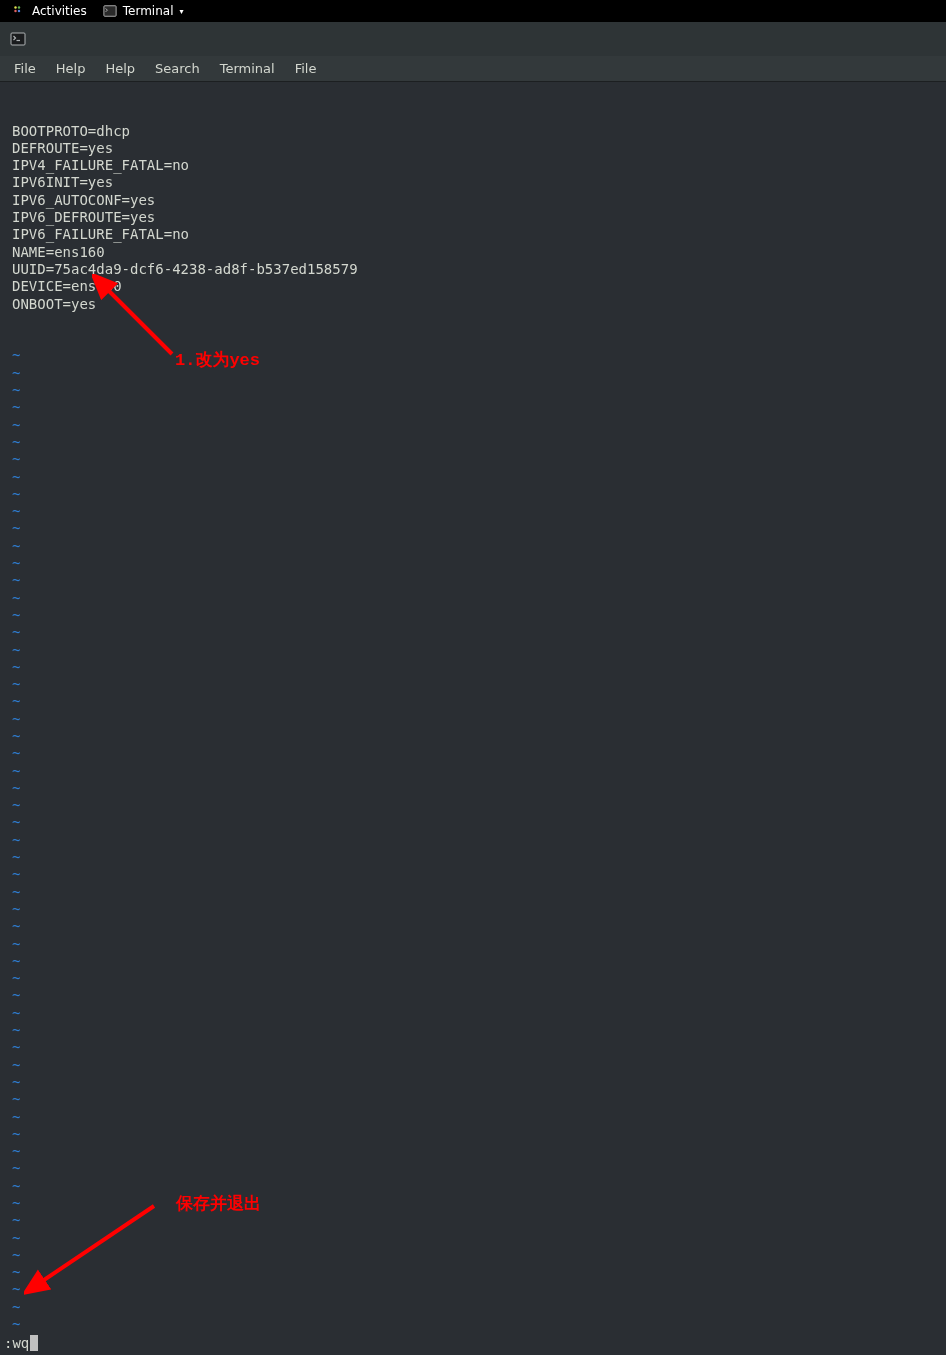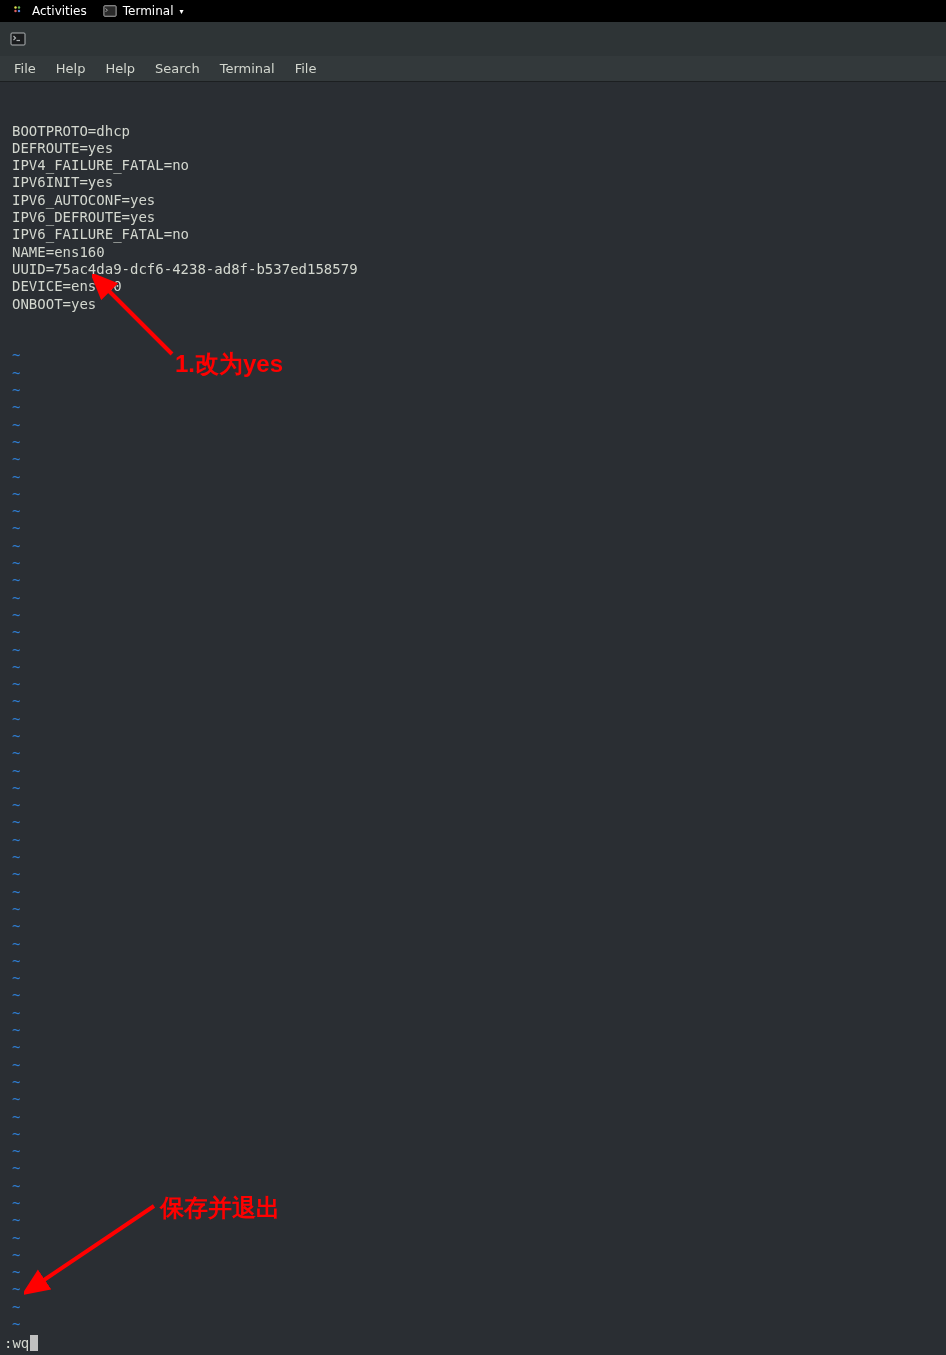--- a/index.html
+++ b/index.html
@@ -72,22 +72,22 @@
   .cursor {
     display: inline-block;
     width: 8px;
     height: 16px;
     background: #c0c0c0;
     margin-left: 1px;
   }
   .annotation {
     position: absolute;
     color: #ff0000;
-    font-family: Liberation Sans, sans-serif;
-    font-size: 24px;
+    font-family: Liberation Mono, monospace;
+    font-size: 17px;
     font-weight: bold;
   }
   svg.arrow { position: absolute; }
 </style>
 </head>
 <body>
 
 <div class="top-bar">
   <div class="item">
     <span class="tb-icon">
@@ -152,13 +152,13 @@
 <div class="annotation" style="left:175px; top:348px;">1.改为yes</div>
 
 <svg class="arrow" style="left:24px; top:1196px;" width="140" height="100">
   <defs>
     <marker id="ah2" markerWidth="10" markerHeight="10" refX="2" refY="3" orient="auto">
       <path d="M0,0 L0,6 L7,3 z" fill="#ff0000"></path>
     </marker>
   </defs>
   <line x1="130" y1="10" x2="14" y2="88" stroke="#ff0000" stroke-width="4" marker-end="url(#ah2)"></line>
 </svg>
-<div class="annotation" style="left:160px; top:1192px;">保存并退出</div>
+<div class="annotation" style="left:176px; top:1192px;">保存并退出</div>
 
 </body></html>

